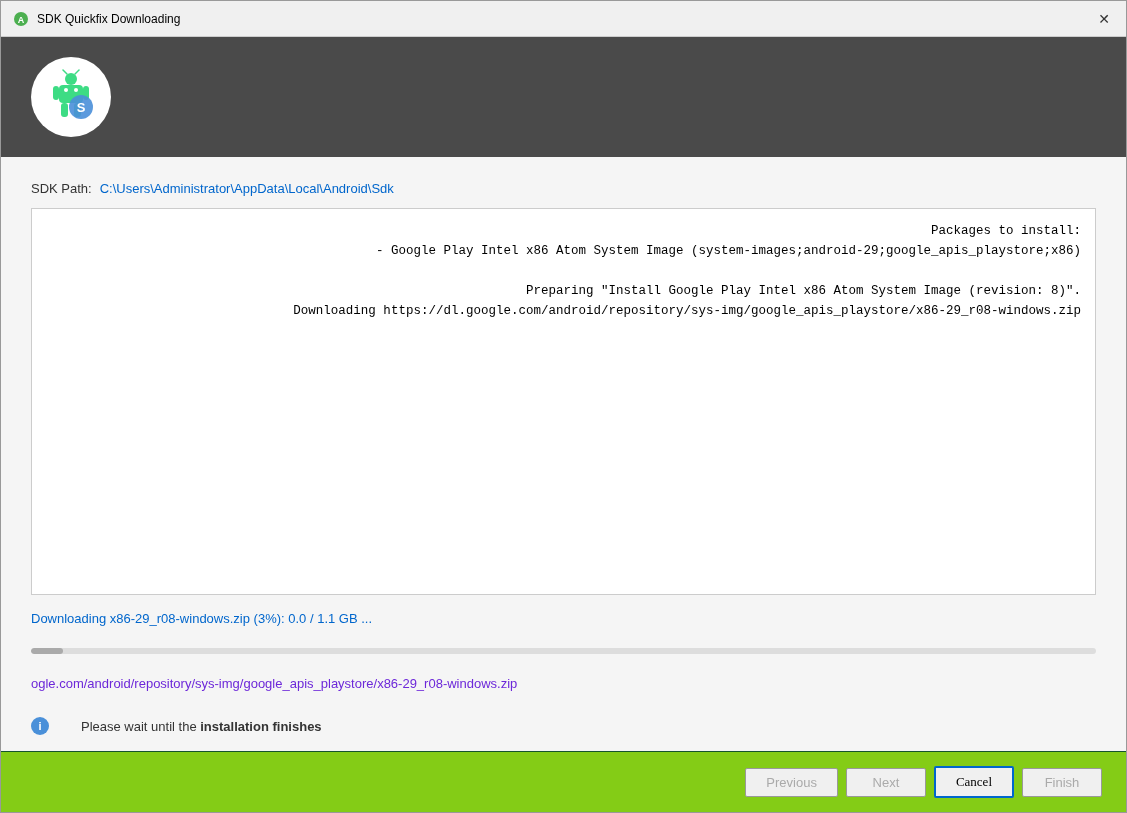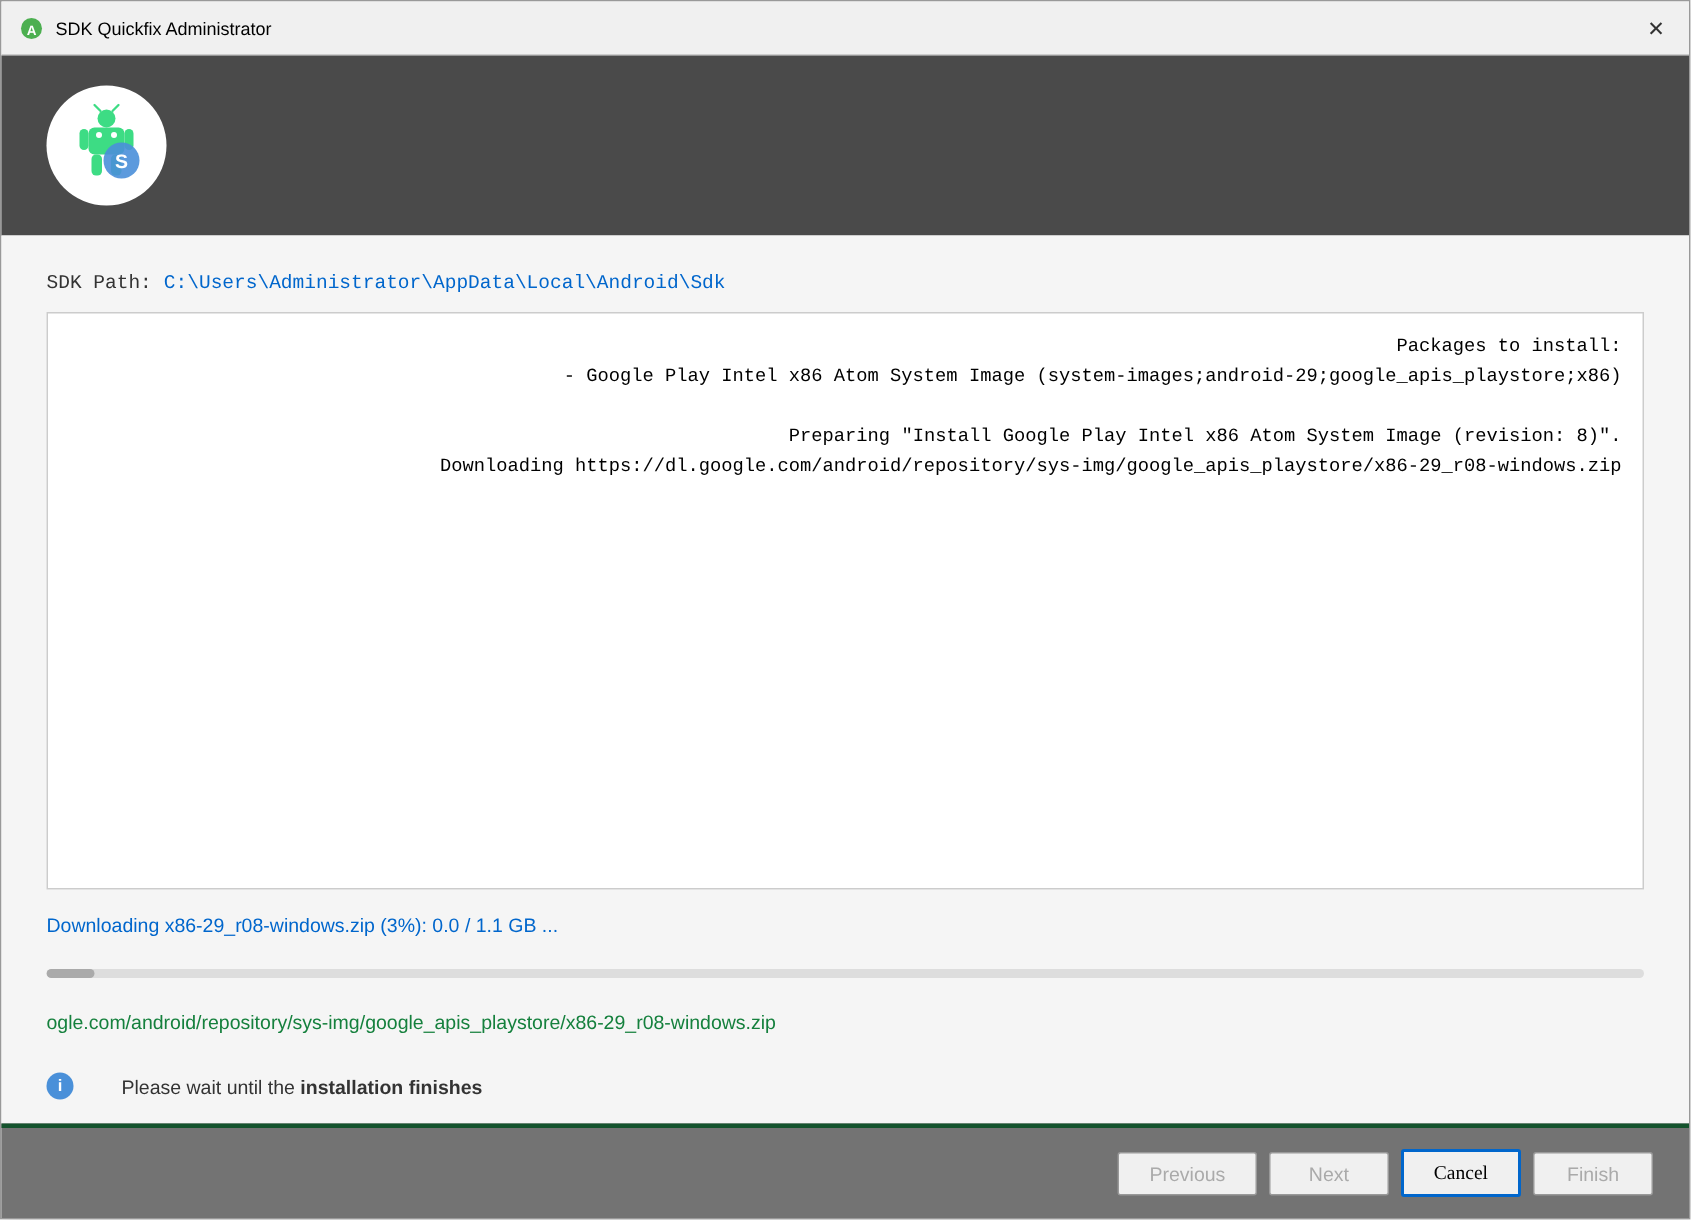--- a/index.html
+++ b/index.html
@@ -112,21 +112,20 @@
       font-size: 20px;
       font-weight: bold;
       color: #000;
     }
 
     .sdk-path-row {
       display: flex;
       align-items: flex-start;
       gap: 8px;
       font-size: 13px;
-      font-family: Liberation Mono, monospace;
     }
 
     .sdk-path-label {
       color: #333;
       font-weight: normal;
     }
 
     .sdk-path-value {
       color: #0066cc;
       font-size: 13px;
@@ -168,21 +167,21 @@
 
     .progress-bar-fill {
       height: 100%;
       background: #aaa;
       border-radius: 3px;
       width: 3%;
     }
 
     .url-text {
       font-size: 13px;
-      color: #15803d;
+      color: #6d28d9;
       white-space: nowrap;
       overflow: hidden;
       text-overflow: ellipsis;
     }
 
     .info-row {
       display: flex;
       align-items: center;
       gap: 8px;
       margin-top: 4px;
@@ -209,22 +208,22 @@
       font-size: 13px;
       color: #333;
       margin-left: 24px;
     }
 
     .info-message strong {
       font-weight: bold;
     }
 
     .footer {
-      background: #737373;
-      border-top: 3px solid #14532d;
+      background: #84cc16;
+      border-top: 1px solid #14532d;
       padding: 14px 24px;
       display: flex;
       align-items: center;
       justify-content: flex-end;
       gap: 8px;
       flex-shrink: 0;
     }
 
     .btn {
       padding: 6px 20px;
@@ -254,21 +253,21 @@
 <body>
 
 <div class="window">
 
   <div class="title-bar">
     <div class="title-bar-left">
       <svg class="title-bar-icon" viewBox="0 0 16 16" xmlns="http://www.w3.org/2000/svg">
         <circle cx="8" cy="8" r="7" fill="#4CAF50"></circle>
         <text x="8" y="12" text-anchor="middle" font-size="9" fill="white" font-weight="bold">A</text>
       </svg>
-      <span class="title-bar-title">SDK Quickfix Administrator</span>
+      <span class="title-bar-title">SDK Quickfix Downloading</span>
     </div>
     <div class="title-bar-close">✕</div>
   </div>
 
   <div class="header-banner">
     <div class="header-logo">
       <svg class="android-studio-icon" viewBox="0 0 56 56" xmlns="http://www.w3.org/2000/svg">
 
         <circle cx="28" cy="10" r="6" fill="#3DDC84"></circle>
         <rect x="16" y="16" width="24" height="18" rx="4" fill="#3DDC84"></rect>

